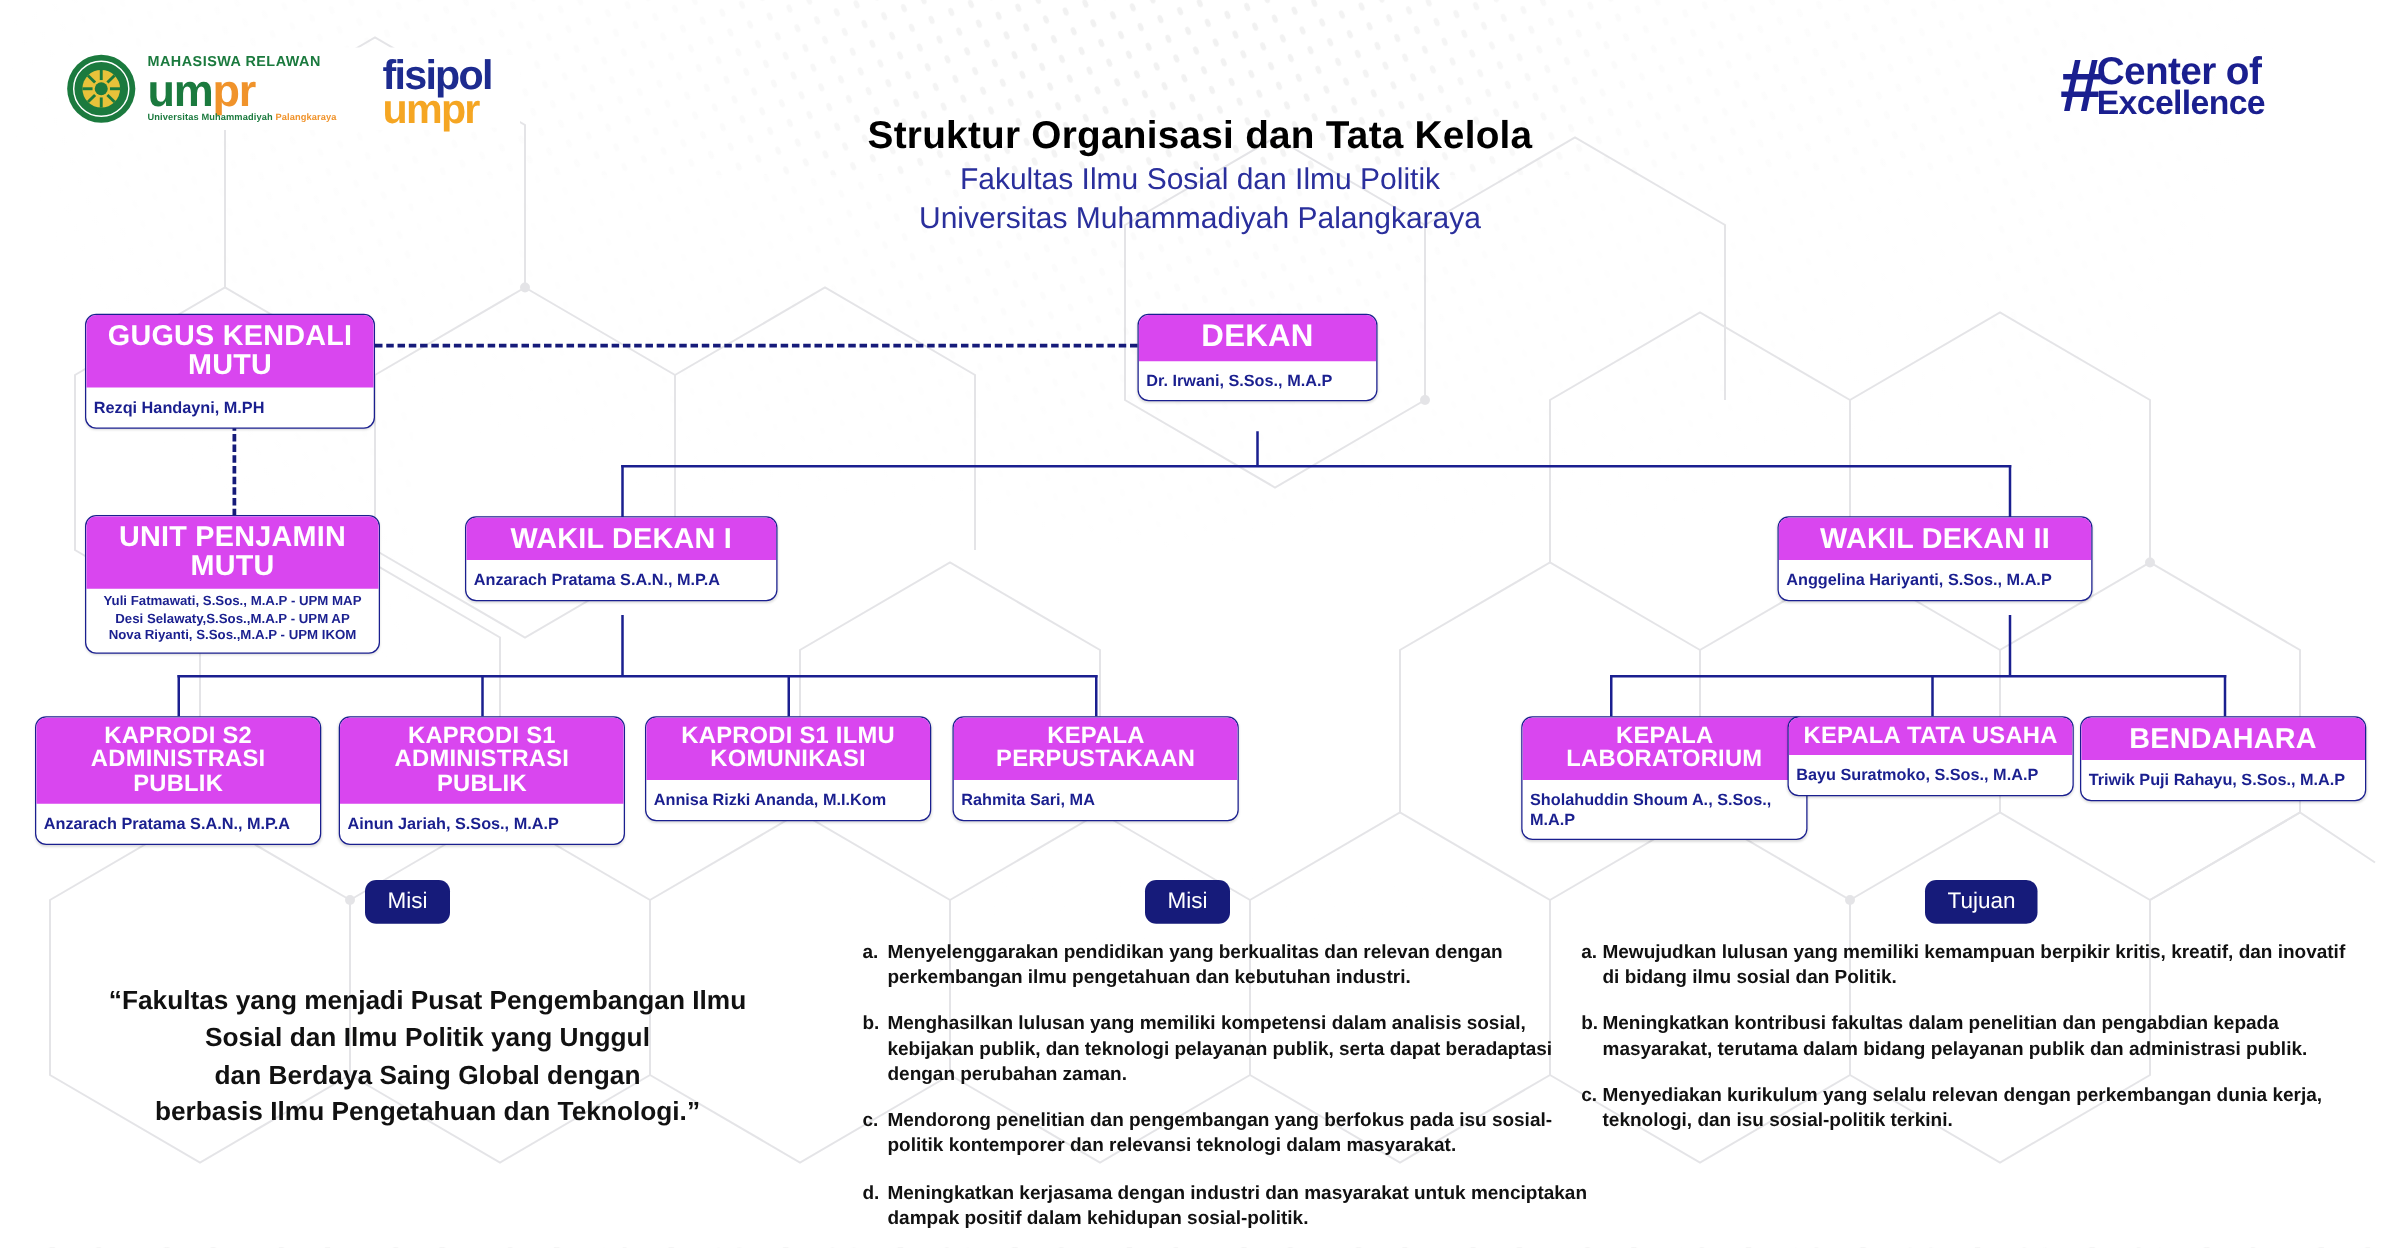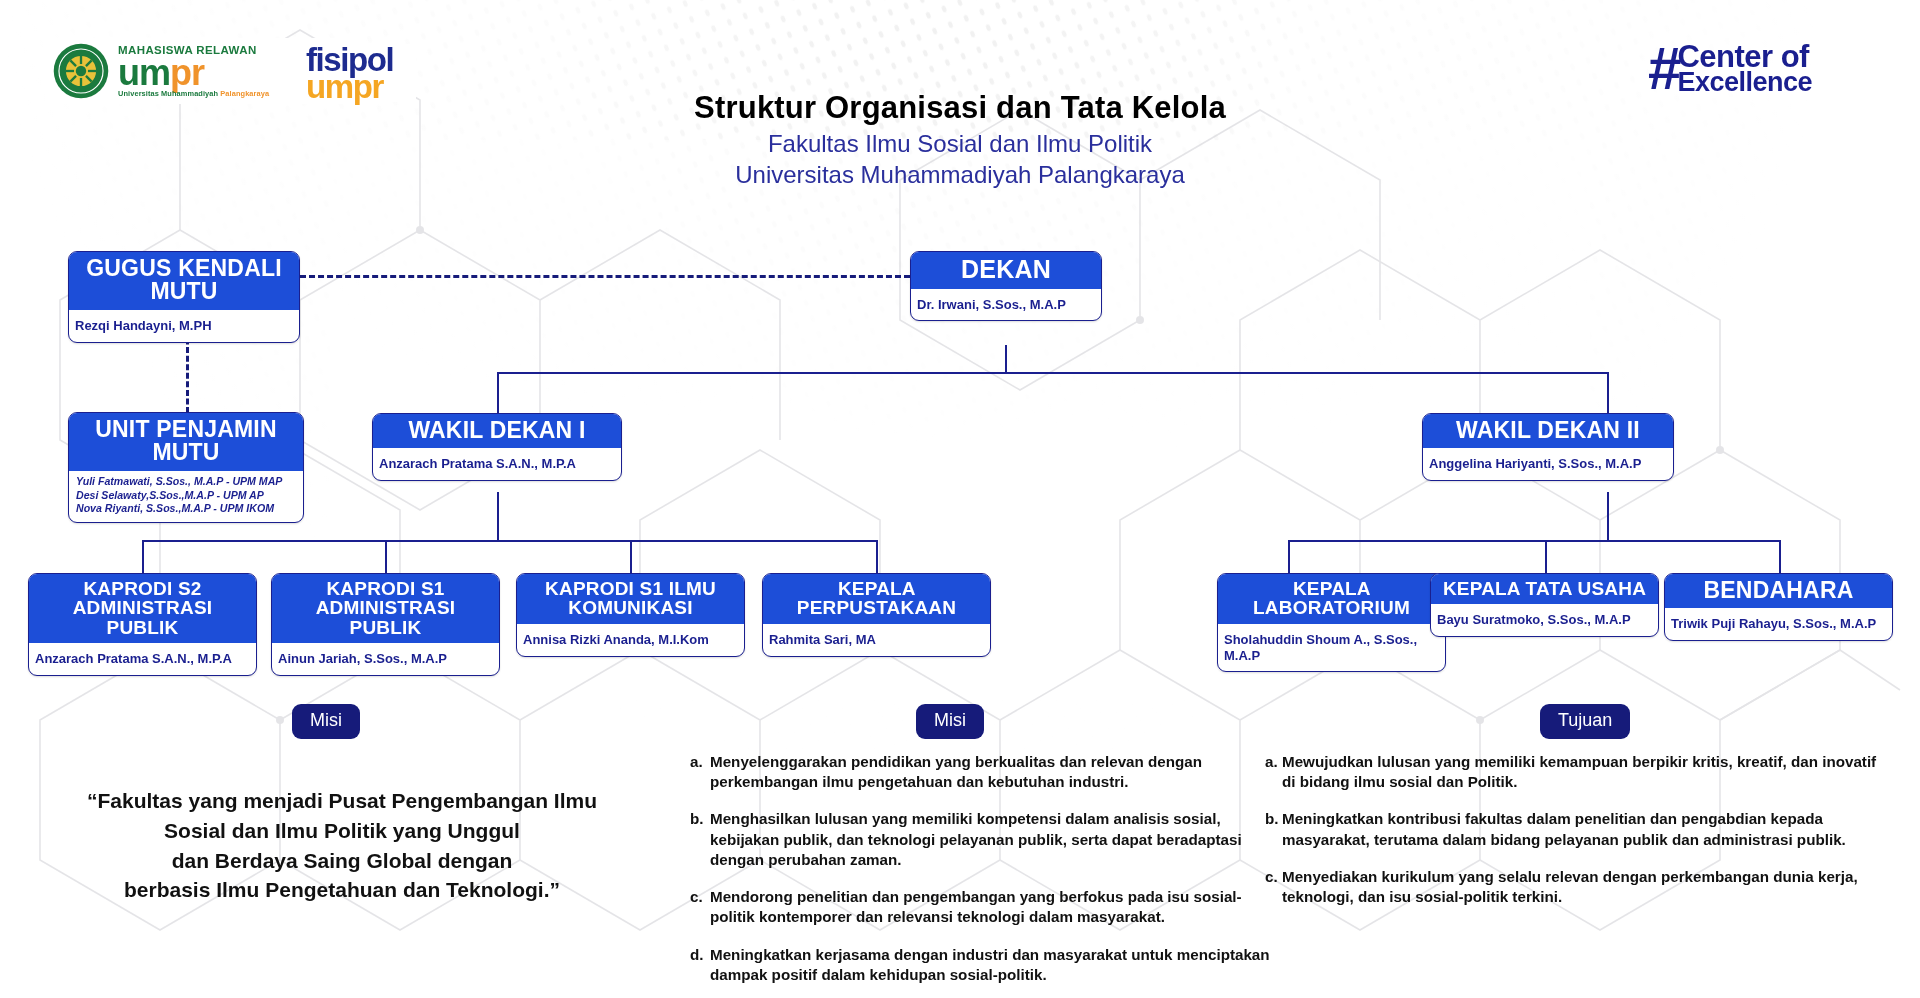--- a/index.html
+++ b/index.html
@@ -66,21 +66,21 @@
   
   .node {
     position:absolute;
     background:#ffffff;
     border:1.6px solid #1a1f8f;
     border-radius:9px;
     overflow:hidden;
     box-shadow:0 1px 2px rgba(0,0,0,.14);
   }
   .node .head {
-    background:#1d4ed8;
+    background:#d946ef;
     color:#fff;
     text-align:center;
     font-weight:bold;
     line-height:1.02;
     padding:5px 6px 6px;
     letter-spacing:.2px;
   }
   .node .body {
     color:#1a1f8f;
     text-align:left;
@@ -88,21 +88,21 @@
     padding:8px 6px;
     line-height:1.22;
   }
   .node .body .ln { display:block; }
 
   
   .h-lg .head { font-size:25px; }
   .h-md .head { font-size:23px; }
   .h-sm .head { font-size:19px; }
   .b-sm .body { font-size:13px; }
-  .b-xs .body { font-size:10.6px; line-height:1.3; text-align:left; padding:4px 7px 6px;font-style:italic; }
+  .b-xs .body { font-size:10.6px; line-height:1.3; text-align:center; padding:4px 7px 6px; }
 
   
   .ln-solid { position:absolute; background:#1a1f8f; }
   .vline { width:2.4px; }
   .hline { height:2.4px; }
   .dash-h {
     position:absolute; height:0; border-top:3px dashed #161b7a;
   }
   .dash-v {
     position:absolute; width:0; border-left:3px dashed #161b7a;

